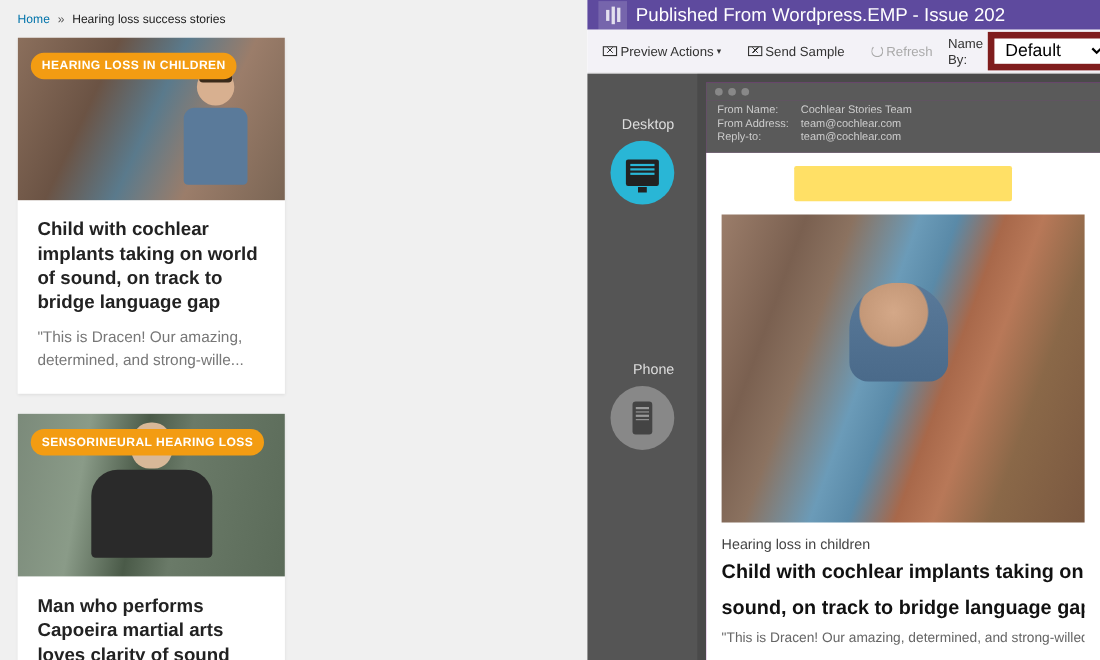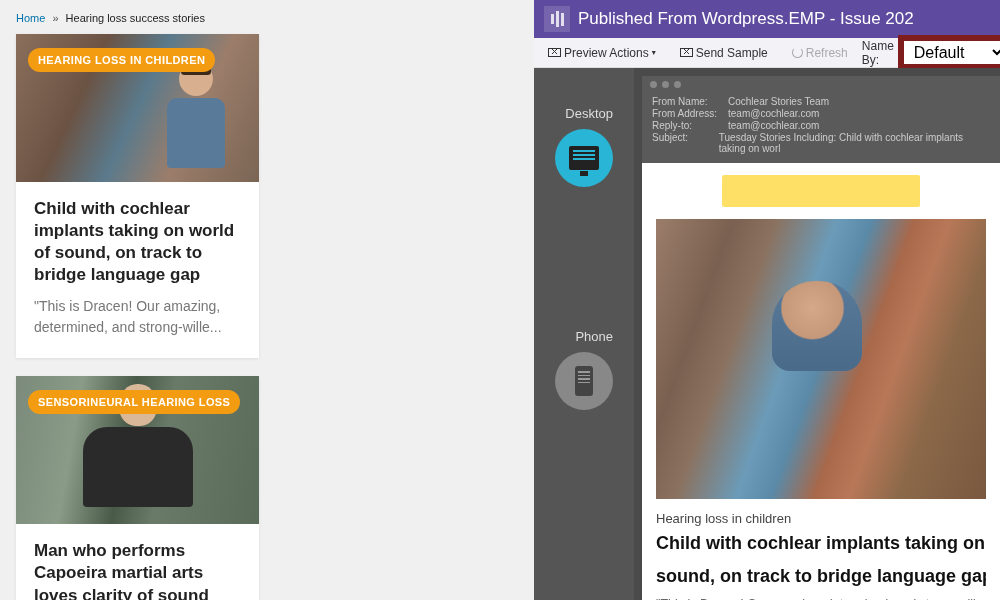--- a/index.html
+++ b/index.html
@@ -17,28 +17,28 @@
 .card-body{padding:16px 18px 20px}
 .card-title{font-size:17px;font-weight:700;color:#222;line-height:1.3;margin-bottom:10px}
 .card-excerpt{font-size:14px;color:#777;line-height:1.5}
 
 
 .img1{background:linear-gradient(115deg,#8b6f5c 0%,#6b5344 30%,#5a7a8c 50%,#9b7d6a 70%,#7a6554 100%)}
 .img2{background:linear-gradient(100deg,#7b8a7a 0%,#8a9b88 25%,#4a5a48 45%,#6a7a68 60%,#5b6b59 100%)}
 
 
 .right-panel{width:466px;height:600px;background:#fff;display:flex;flex-direction:column}
-.purple-bar{background:#5e4a9e;height:38px;display:flex;align-items:center;padding:0 10px;color:#fff}
+.purple-bar{background:#5e4a9e;height:27px;display:flex;align-items:center;padding:0 10px;color:#fff}
 .logo{width:26px;height:26px;background:rgba(255,255,255,0.15);display:flex;align-items:center;justify-content:center;gap:2px;margin-right:8px}
 .logo span{width:3px;background:rgba(255,255,255,0.8)}
 .logo span:nth-child(1){height:10px}
 .logo span:nth-child(2){height:16px}
 .logo span:nth-child(3){height:13px}
 .purple-title{font-size:17px;font-weight:400;white-space:nowrap}
-.toolbar{background:#f3f2f7;border-bottom:1px solid #ddd;height:30px;display:flex;align-items:center;padding:0 8px;font-size:12px;color:#333;gap:4px}
+.toolbar{background:#f3f2f7;border-bottom:1px solid #ddd;height:40px;display:flex;align-items:center;padding:0 8px;font-size:12px;color:#333;gap:4px}
 .tb-item{display:flex;align-items:center;gap:3px;padding:2px 6px;cursor:pointer;white-space:nowrap}
 .tb-item .caret{font-size:8px}
 .tb-item.disabled{color:#aaa}
 .tb-sep{width:1px;height:18px;background:#ccc;margin:0 2px}
 .env-icon{width:13px;height:9px;border:1px solid currentColor;position:relative}
 .env-icon::after{content:'';position:absolute;top:0;left:0;right:0;height:5px;background:linear-gradient(135deg,transparent 45%,currentColor 45%,currentColor 55%,transparent 55%),linear-gradient(-135deg,transparent 45%,currentColor 45%,currentColor 55%,transparent 55%)}
 .refresh-icon{width:11px;height:11px;border:1.5px solid currentColor;border-radius:50%;border-top-color:transparent;position:relative}
 .view-select{border:6px solid #7f1d1d;font-size:16px;padding:2px 24px 2px 6px;background:#fff}
 
 .preview-area{flex:1;background:#555;display:flex;overflow:hidden}
@@ -189,24 +189,20 @@
               <div>Cochlear Stories Team</div>
             </div>
           <div class="meta-row">
               <div class="meta-label">From Address:</div>
               <div>team@cochlear.com</div>
             </div>
           <div class="meta-row">
               <div class="meta-label">Reply-to:</div>
               <div>team@cochlear.com</div>
             </div>
-          <div class="meta-row">
-              <div class="meta-label">Subject:</div>
-              <div>Tuesday Stories Including: Child with cochlear implants taking on worl</div>
-            </div>
         </div>
         <div class="email-body">
           <div class="yellow-strip"></div>
           <div class="email-hero"></div>
           <div class="email-text">
             <div class="email-cat">Hearing loss in children</div>
             <div class="email-title">Child with cochlear implants taking on wo</div>
             <div class="email-title">sound, on track to bridge language gap</div>
             <div class="email-excerpt">"This is Dracen! Our amazing, determined, and strong-willed little bo</div>
           </div>

